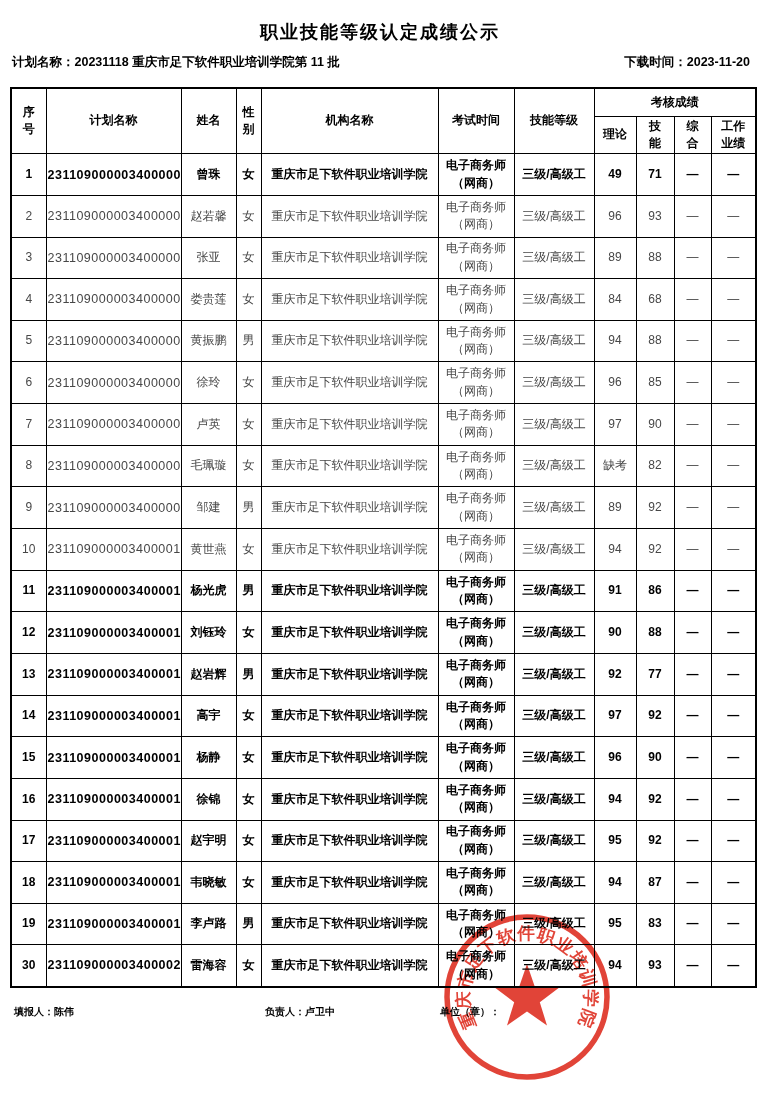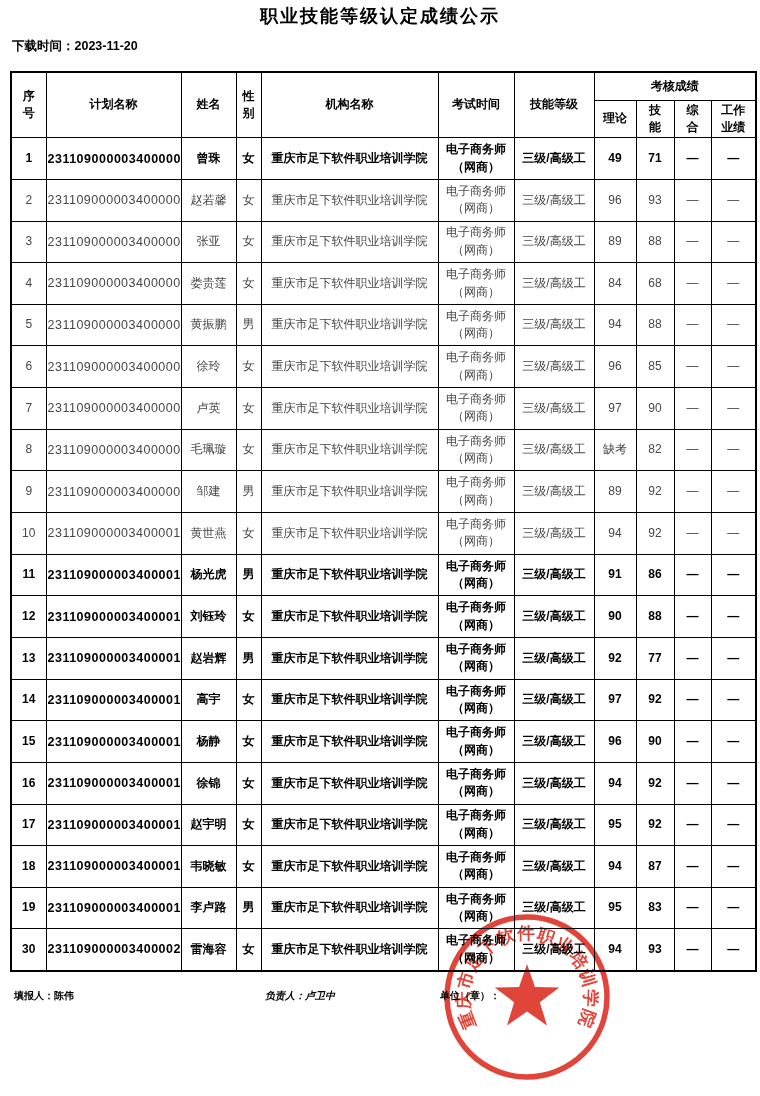--- a/index.html
+++ b/index.html
@@ -2,21 +2,21 @@
 <html><head>
 <meta charset="utf-8">
 <style>
   * { margin:0; padding:0; box-sizing:border-box; }
   html,body { background:#fff; }
   .page {
     position:relative; width:760px; height:1096px; background:#fff;
     font-family:"Liberation Sans","DejaVu Sans",sans-serif; color:#111; overflow:hidden;
   }
   .title {
-    text-align:center; padding-top:4px; font-size:18px; font-weight:bold;
+    text-align:center; padding-top:20px; font-size:18px; font-weight:bold;
     letter-spacing:2px; color:#000;
   }
   .meta { margin:10px 10px 0 12px; }
   .meta-line {
     display:flex; justify-content:space-between; align-items:baseline;
     font-size:12.5px; font-weight:bold; margin-top:8px; color:#000;
   }
   .meta-line .left { white-space:pre; }
   .meta-line .right { white-space:pre; }
   table.results {
@@ -31,34 +31,35 @@
   thead tr.h1 { height:28px; }
   thead tr.h2 { height:37px; }
   tbody tr { height:41.65px; }
   tbody td { color:#474747; font-weight:normal; white-space:pre-line; }
   tbody td.c-ticket { letter-spacing:0.5px; font-size:12.5px; }
   
   tbody tr:first-child td, tbody tr:nth-child(n+11) td { color:#000; font-weight:bold; }
   .footer { position:relative; height:22px; margin-top:17px; font-size:10px; font-weight:bold; color:#000; }
   .footer span { position:absolute; top:0; white-space:pre; }
   .footer .f1 { left:14px; }
-  .footer .f2 { left:265px;font-style:italic; }
+  .footer .f2 { left:265px; }
   .footer .f3 { left:440px; }
   svg.seal { position:absolute; left:430px; top:900px; pointer-events:none;
              mix-blend-mode:multiply; opacity:0.88; }
 </style>
 </head>
 <body>
 
 <div class="page">
 
   <div class="title">职业技能等级认定成绩公示</div>
 
   <div class="meta">
     <div class="meta-line">
+      <span class="left">计划名称：20231118 重庆市足下软件职业培训学院第 11 批</span>
       <span class="right">下载时间：2023-11-20</span>
     </div>
     <div class="meta-line">
     </div>
   </div>
 
   <table class="results">
     <colgroup>
       <col style="width:35px">
         <col style="width:135px">

